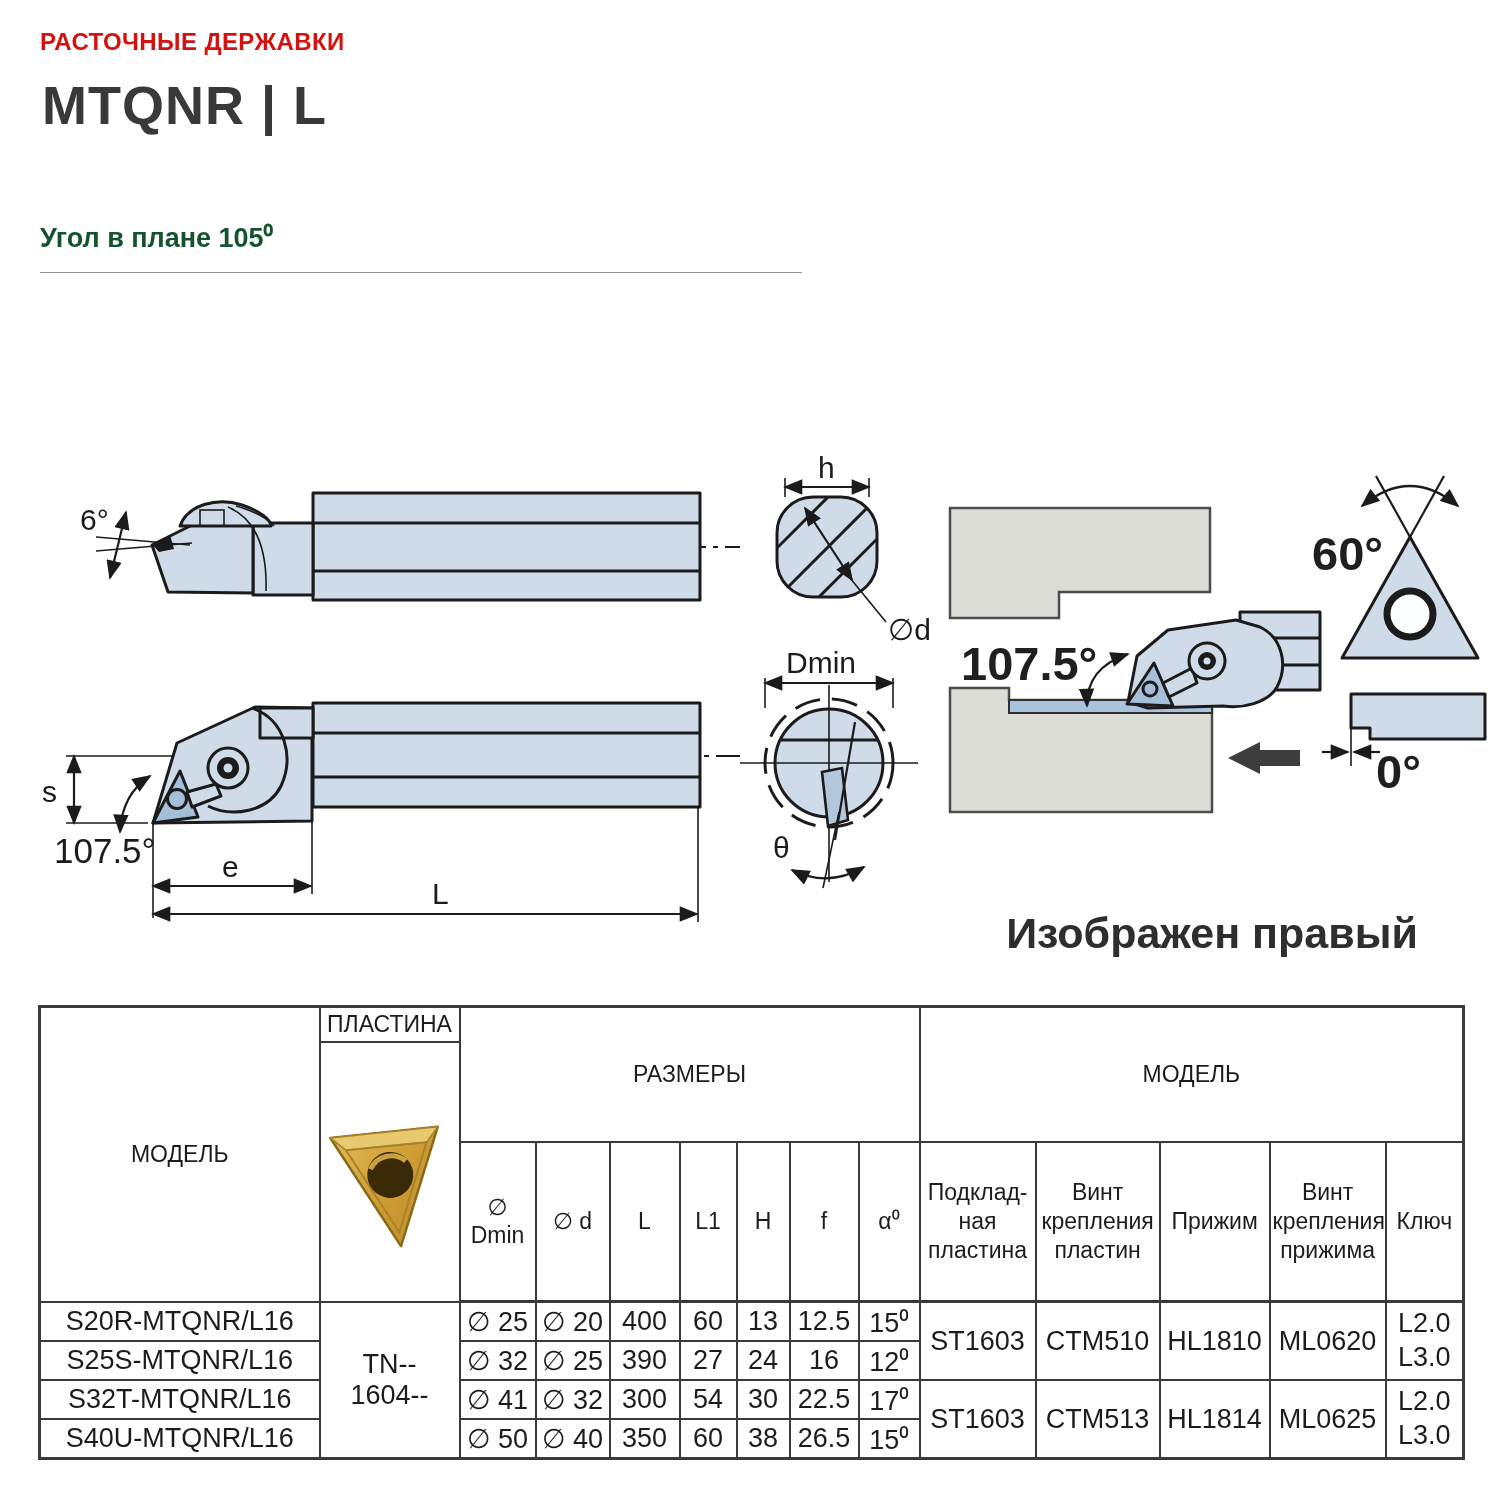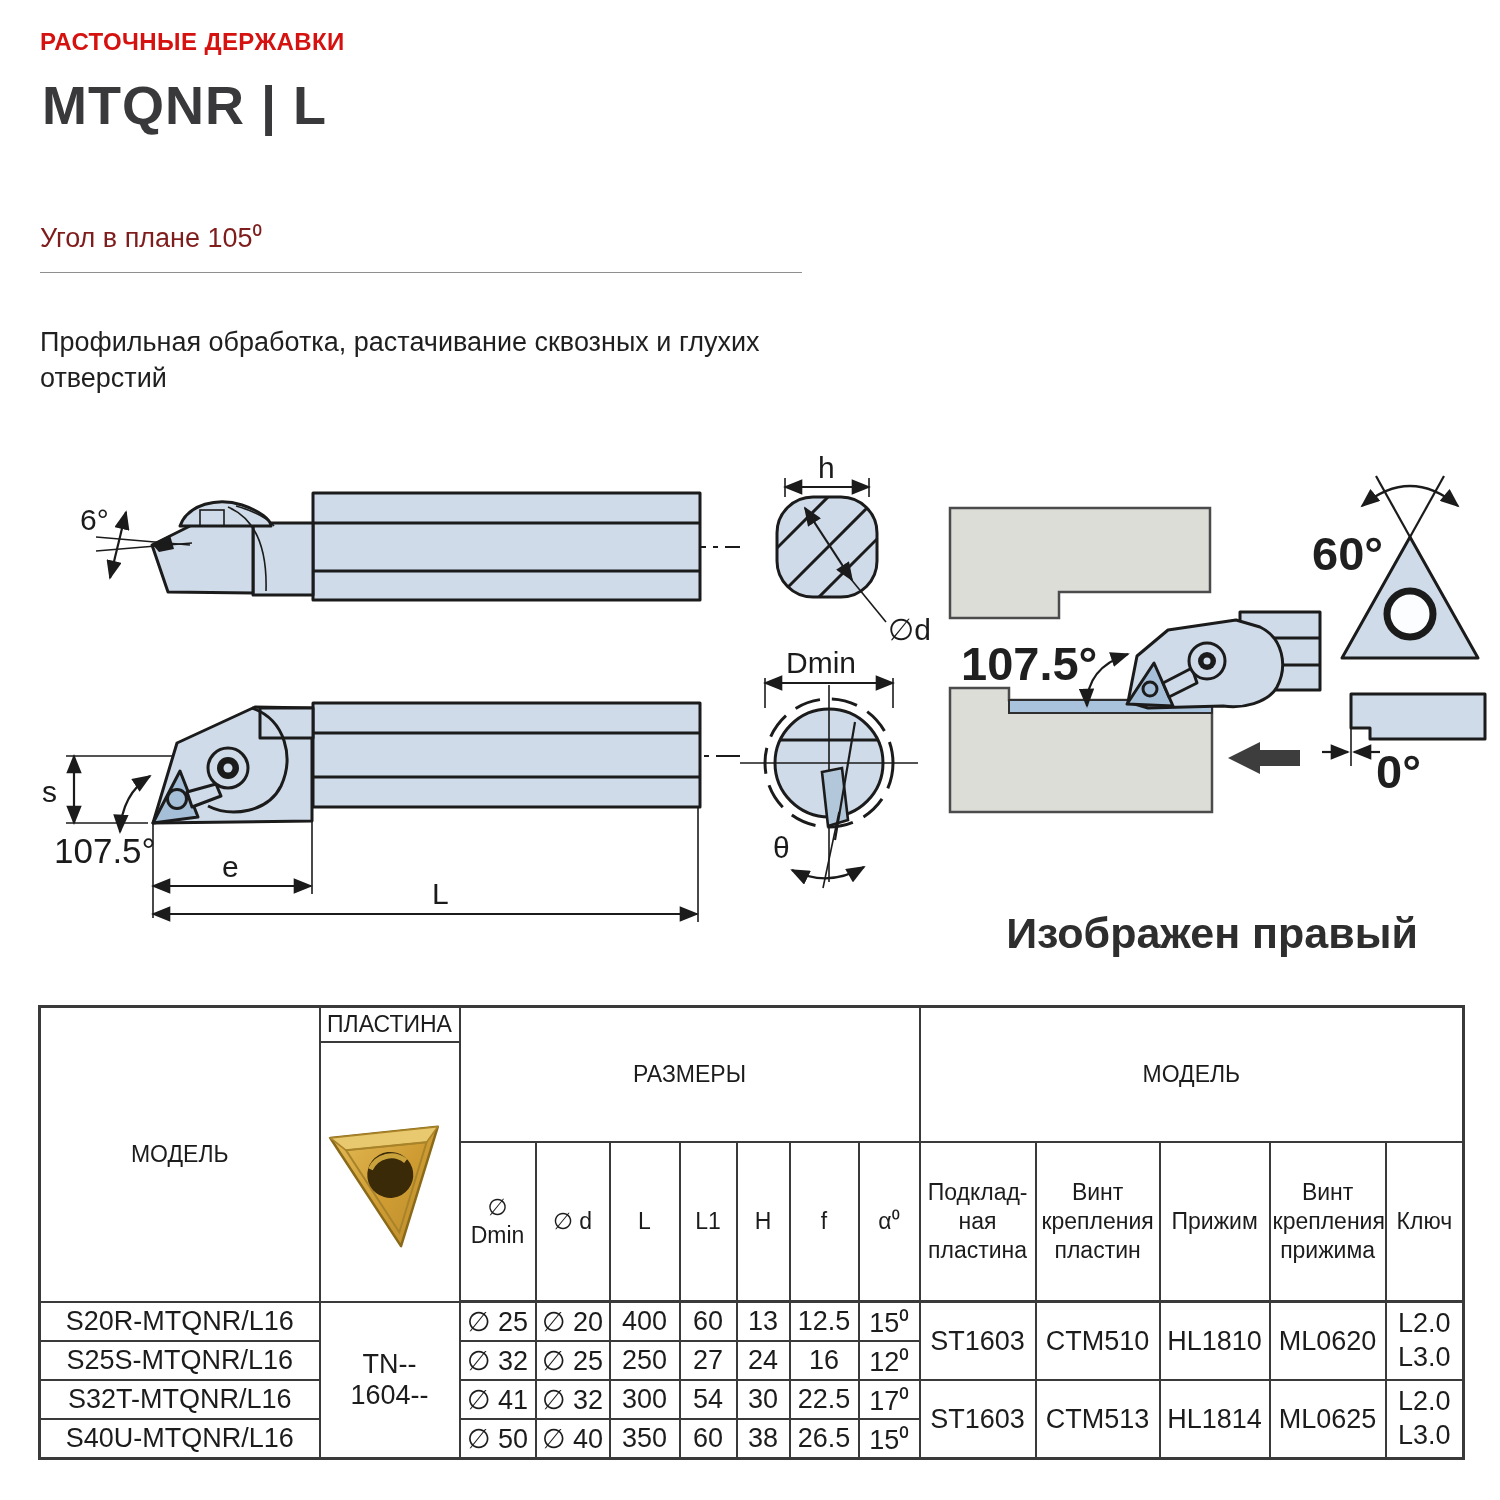--- a/index.html
+++ b/index.html
@@ -1,19 +1,19 @@
 <!DOCTYPE html>
 <html><head>
 <meta charset="utf-8">
 <style>
   html,body{margin:0;padding:0;background:#ffffff;font-family:"Liberation Sans",sans-serif;color:#222;}
   .page{position:relative;width:1500px;height:1500px;background:#fff;overflow:hidden;border-radius:11px;}
   .category{position:absolute;left:40px;top:28px;font-size:24px;font-weight:700;color:#d5120f;letter-spacing:.4px;}
   .title{position:absolute;left:26px;top:58px;font-size:54px;font-weight:900;color:#39393b;letter-spacing:1px;margin:16px;}
-  .subtitle{position:absolute;left:40px;top:218px;font-size:27px;color:#7f1d1d;}
+  .subtitle{position:absolute;left:40px;top:218px;font-size:27px;color:#14532d;font-weight:bold;}
   .rule{position:absolute;left:40px;top:272px;width:762px;height:0;border-top:1px solid #8f8f8f;}
   .descr{position:absolute;left:40px;top:298px;width:790px;font-size:27px;line-height:1.32;color:#1f1f1f;}
   .drawings{position:absolute;left:40px;top:440px;}
 
   
   .body{fill:#cfdbe8;stroke:#1b1b1b;stroke-width:3;stroke-linejoin:round;}
   .bodyln{fill:none;stroke:#1b1b1b;stroke-width:3;}
   .gray{fill:#dcddd7;stroke:#4b4b4b;stroke-width:2.5;stroke-linejoin:miter;}
   .ins{fill:#a5bfd8;stroke:#1b1b1b;stroke-width:3;stroke-linejoin:round;}
   .dim{stroke:#1b1b1b;stroke-width:2.2;fill:none;}
@@ -39,21 +39,20 @@
 </style>
 </head>
 <body>
 
 <div class="page">
 
   <div class="category">РАСТОЧНЫЕ ДЕРЖАВКИ</div>
   <h1 class="title">MTQNR | L</h1>
   <div class="subtitle">Угол в плане 105⁰</div>
   <div class="rule"></div>
-  <p class="descr">Профильная обработка, растачивание сквозных и глухих отверстий</p>
 
   <svg class="drawings" width="1450" height="535" viewBox="0 0 1450 535" xmlns="http://www.w3.org/2000/svg">
     <defs>
       <marker id="ah" viewBox="0 0 10 8" refX="9" refY="4" markerWidth="9" markerHeight="7" orient="auto-start-reverse">
         <path d="M0,0 L10,4 L0,8 Z" fill="#1b1b1b"></path>
       </marker>
       <clipPath id="hclip">
           <rect x="737" y="57" width="100" height="100" rx="36"></rect>
         </clipPath>
     </defs>
@@ -260,21 +259,21 @@
       <td rowspan="2">CTM510</td>
       <td rowspan="2">HL1810</td>
       <td rowspan="2">ML0620</td>
       <td rowspan="2" class="keycell">L2.0
 L3.0</td>
     </tr>
     <tr class="dr">
       <td class="model">S25S-MTQNR/L16</td>
       <td>∅ 32</td>
       <td>∅ 25</td>
-      <td>250</td>
+      <td>390</td>
       <td>27</td>
       <td>24</td>
       <td>16</td>
       <td>12⁰</td>
     </tr>
     <tr class="dr">
       <td class="model">S32T-MTQNR/L16</td>
       <td>∅ 41</td>
       <td>∅ 32</td>
       <td>300</td>

